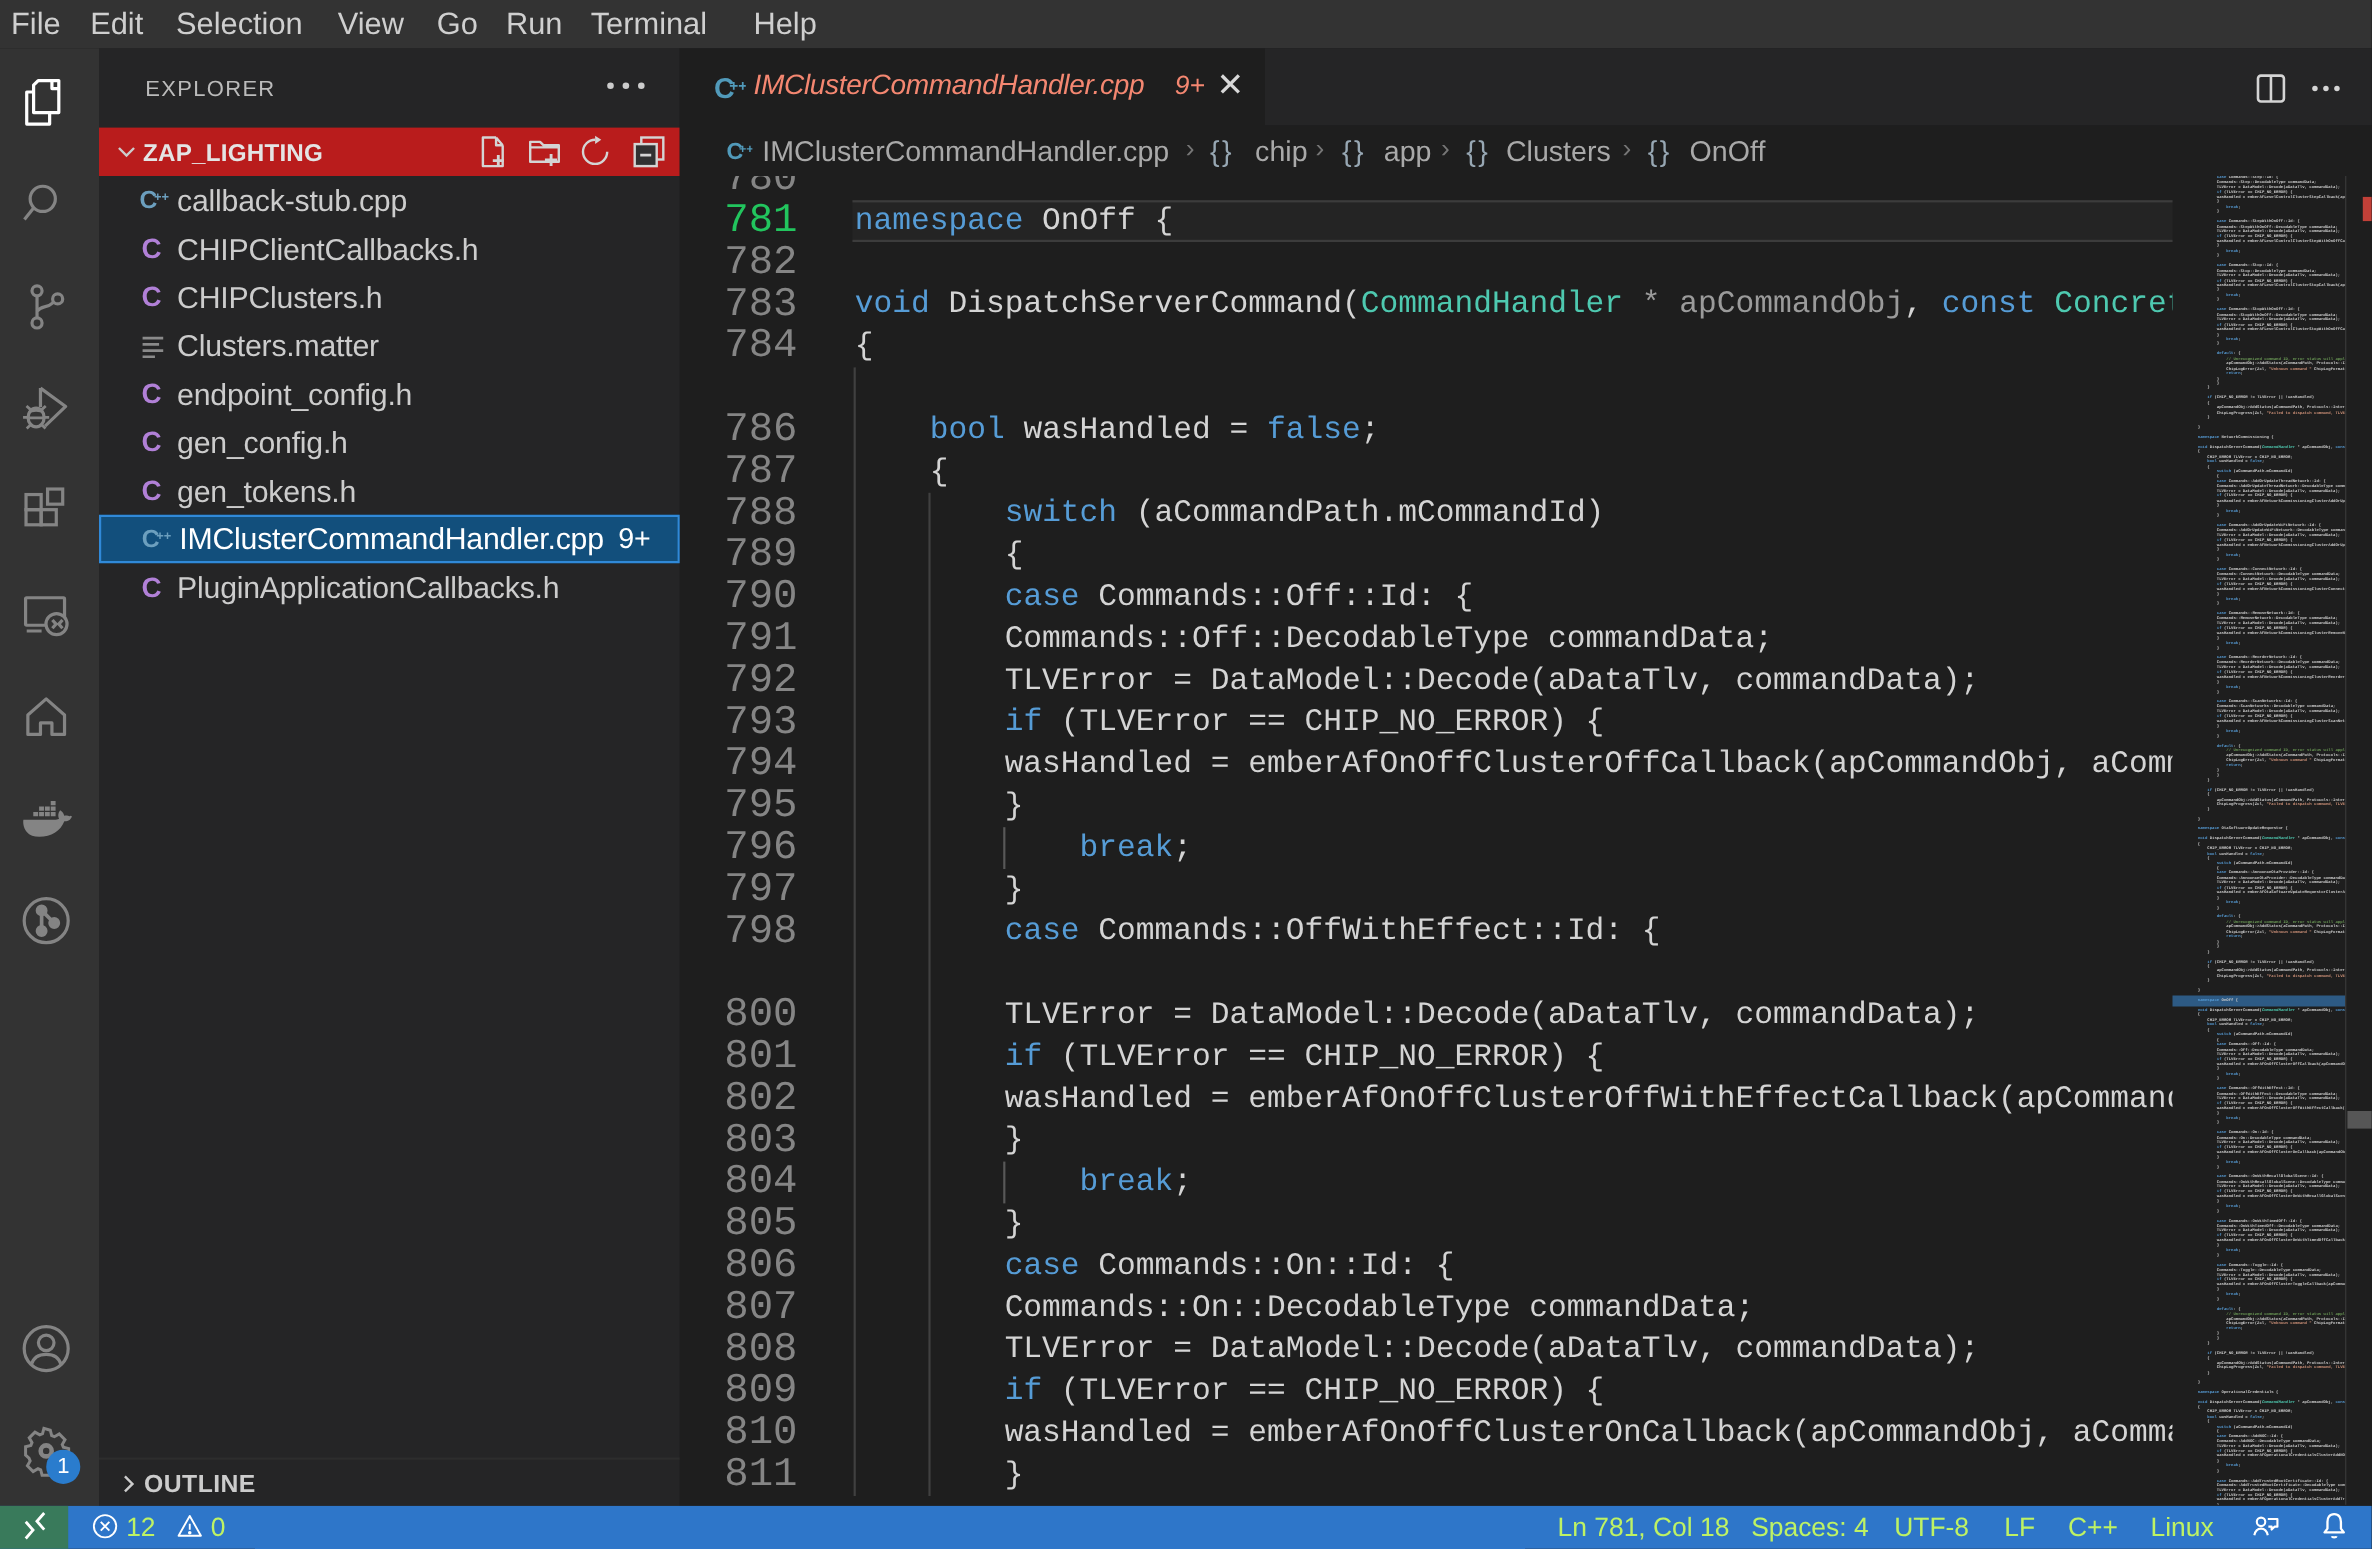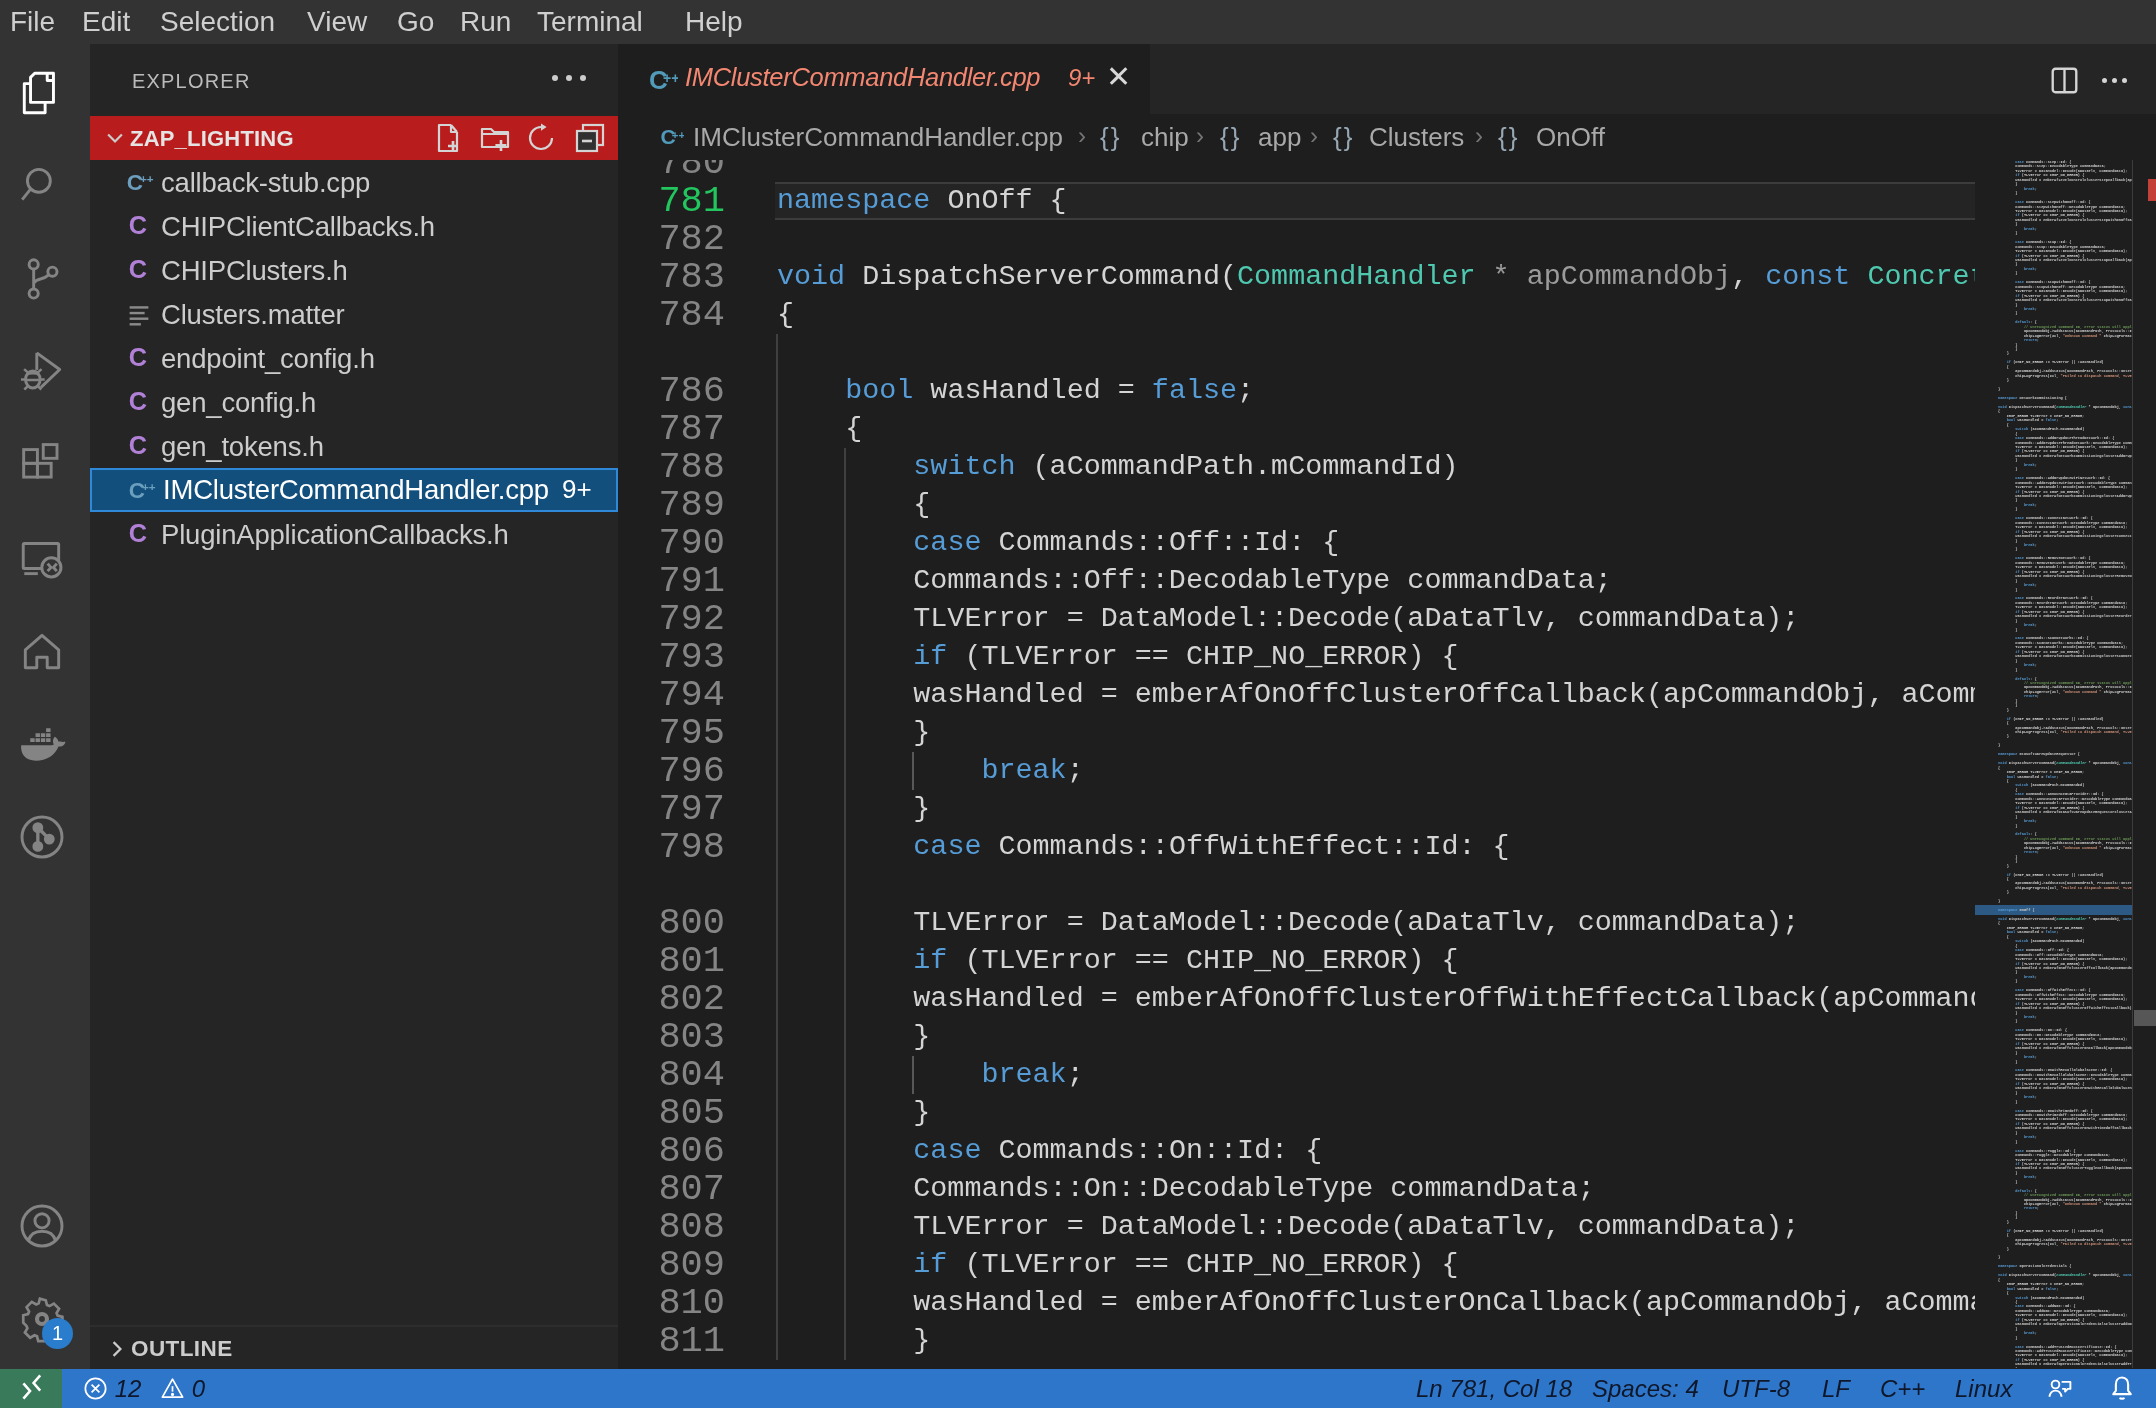--- a/index.html
+++ b/index.html
@@ -68,21 +68,21 @@
 #minimap pre c { color:#ce9178; }
 #mmhl { position:absolute; left:1975px; top:905px; width:157px; height:10px; background:#2d5a84; }
 
 #scrollred { position:absolute; left:2148px; top:179px; width:8px; height:22px; background:#c24038; }
 #scrollslider { position:absolute; left:2134px; top:1010px; width:22px; height:16px; background:#565656; }
 #minimapline { position:absolute; left:2132px; top:160px; width:1px; height:1208px; background:#3c3c3c; }
 
 #statusbar { position:absolute; left:0; top:1369px; width:2156px; height:39px; background:#2e76c9; color:#ffffff; }
 #remote { position:absolute; left:0; top:0; width:62px; height:39px; background:#397a5b; }
 #remote svg { display:block; margin:6px auto; }
-.sbl { position:absolute; top:0; line-height:39px; font-size:24px; color:#0f172a;font-style:italic; }
+.sbl { position:absolute; top:0; line-height:39px; font-size:24px; color:#bef264; }
 </style></head>
 <body>
 <div id="menubar">
  <span style="left:10px">File</span>
     <span style="left:82px">Edit</span>
  <span style="left:160px">Selection</span>
     <span style="left:307px">View</span>
  <span style="left:397px">Go</span>
     <span style="left:460px">Run</span>
  <span style="left:537px">Terminal</span>

